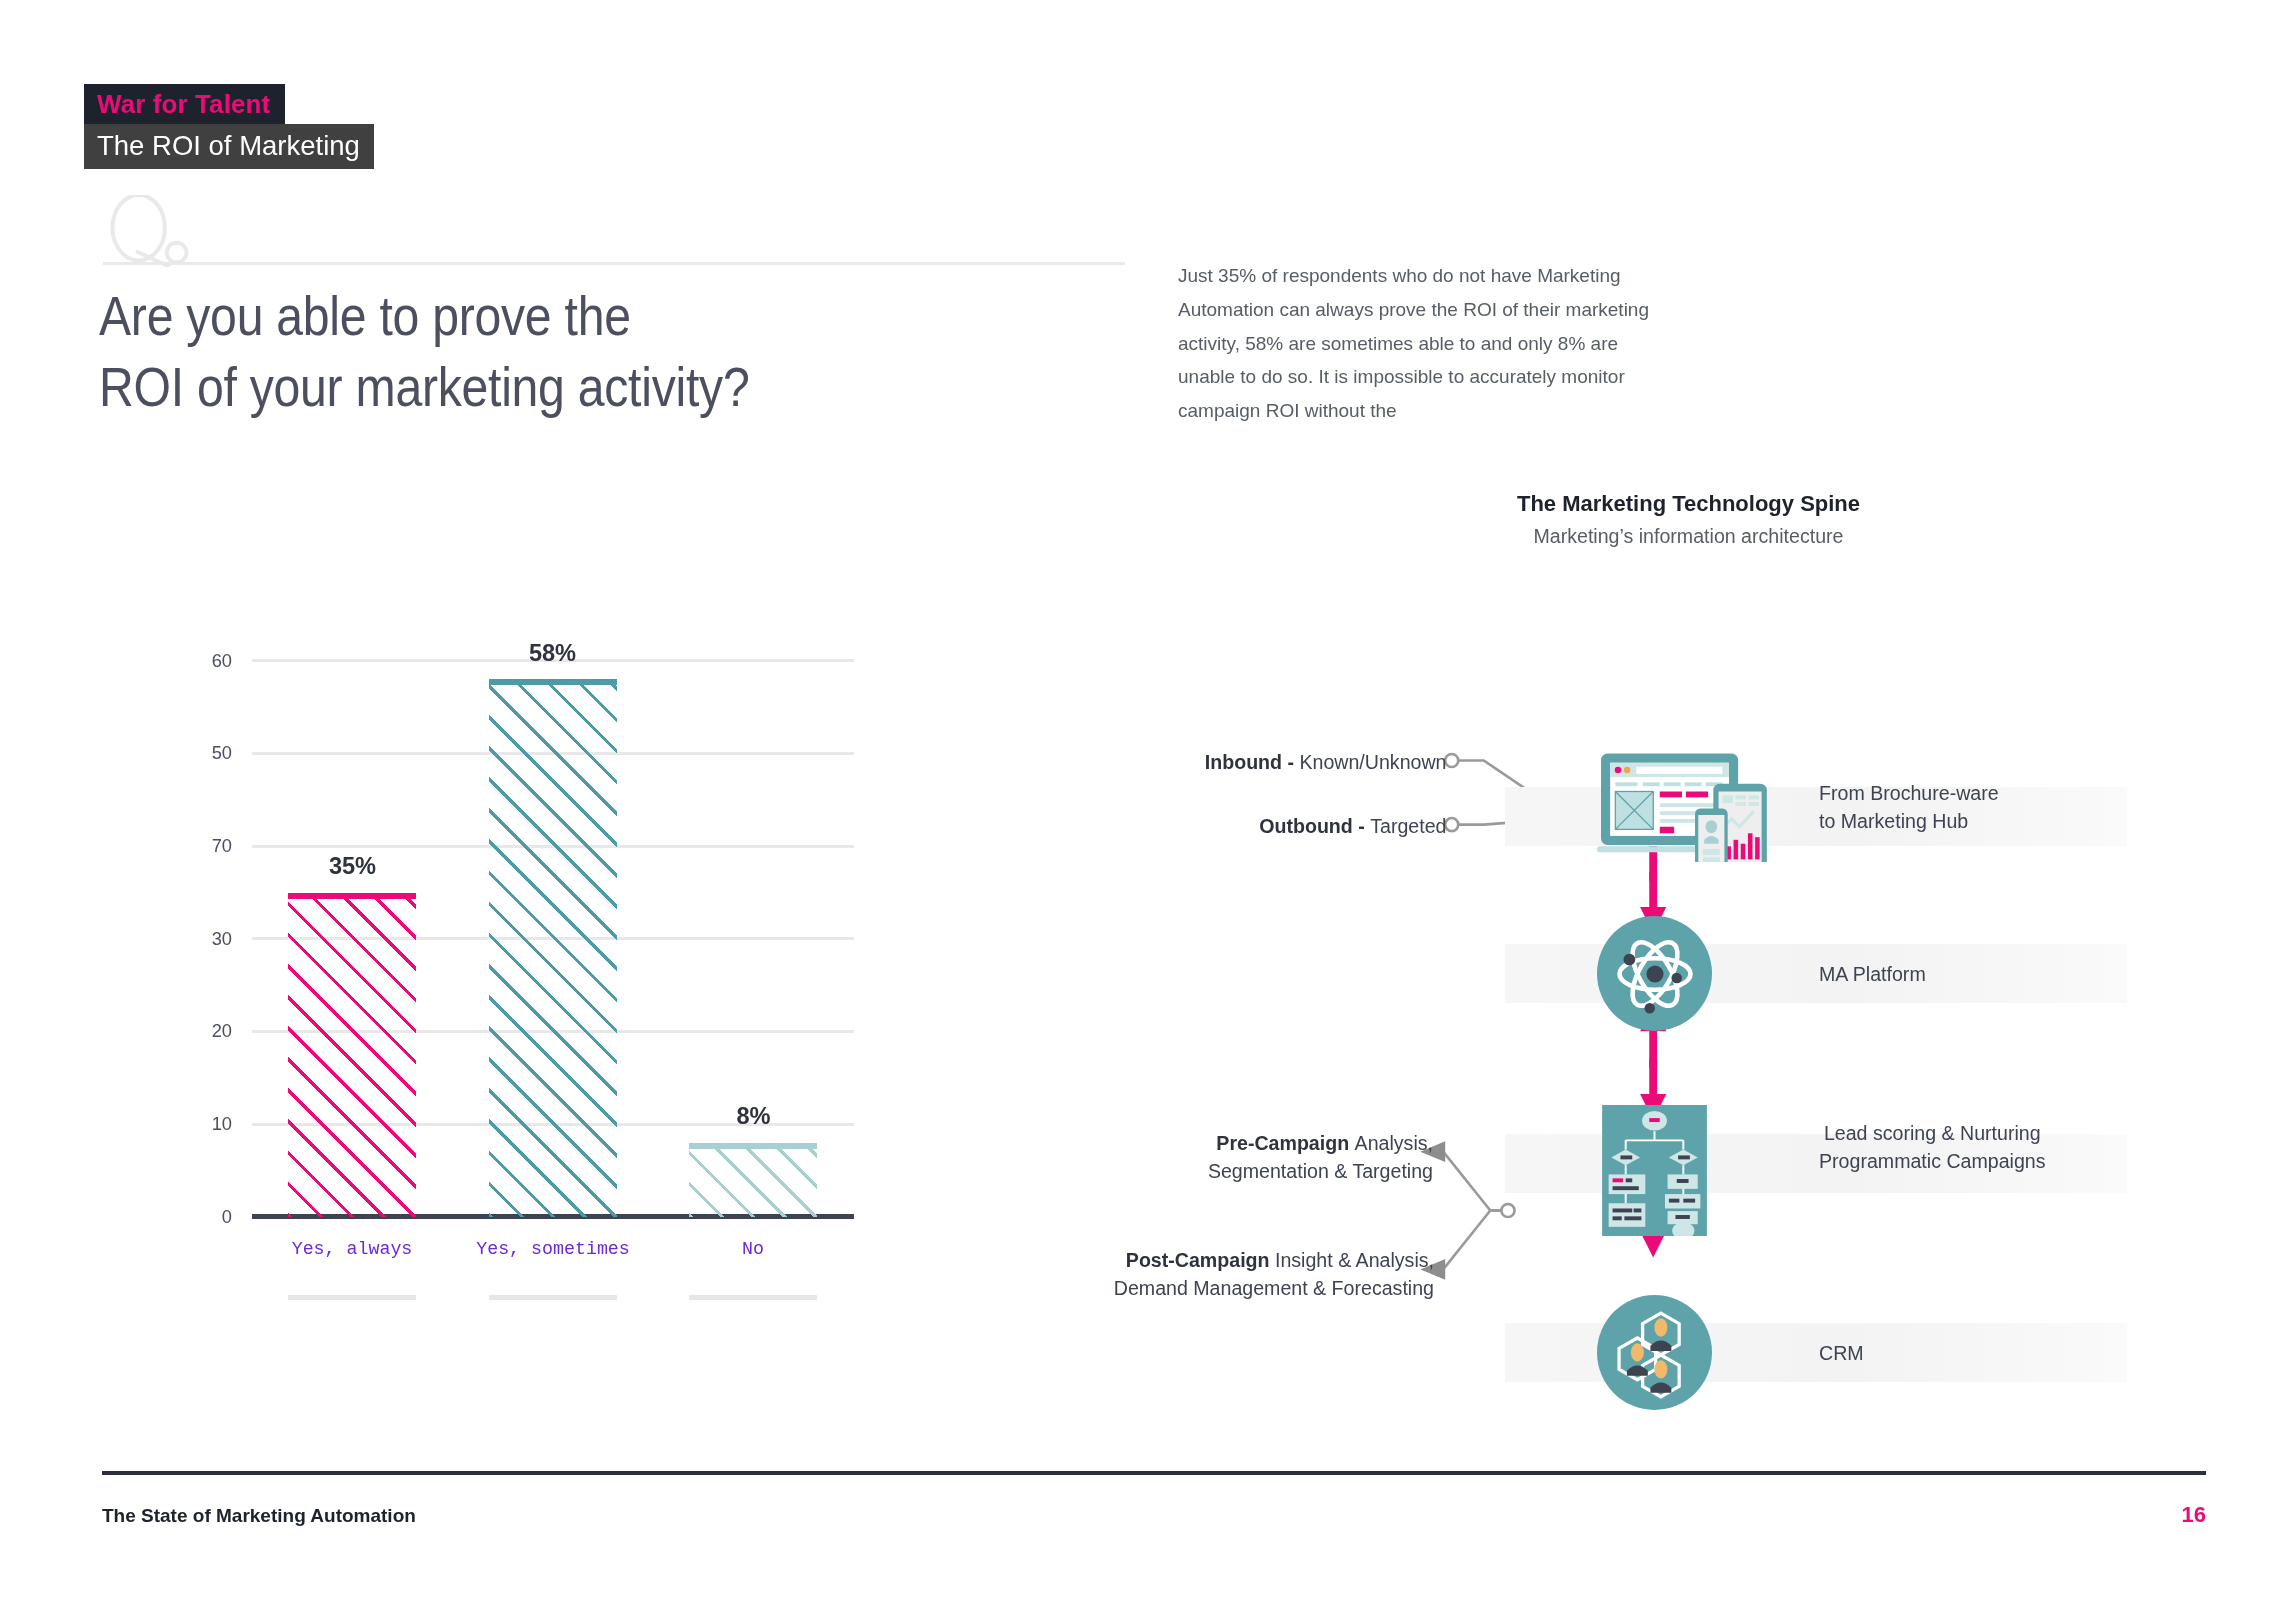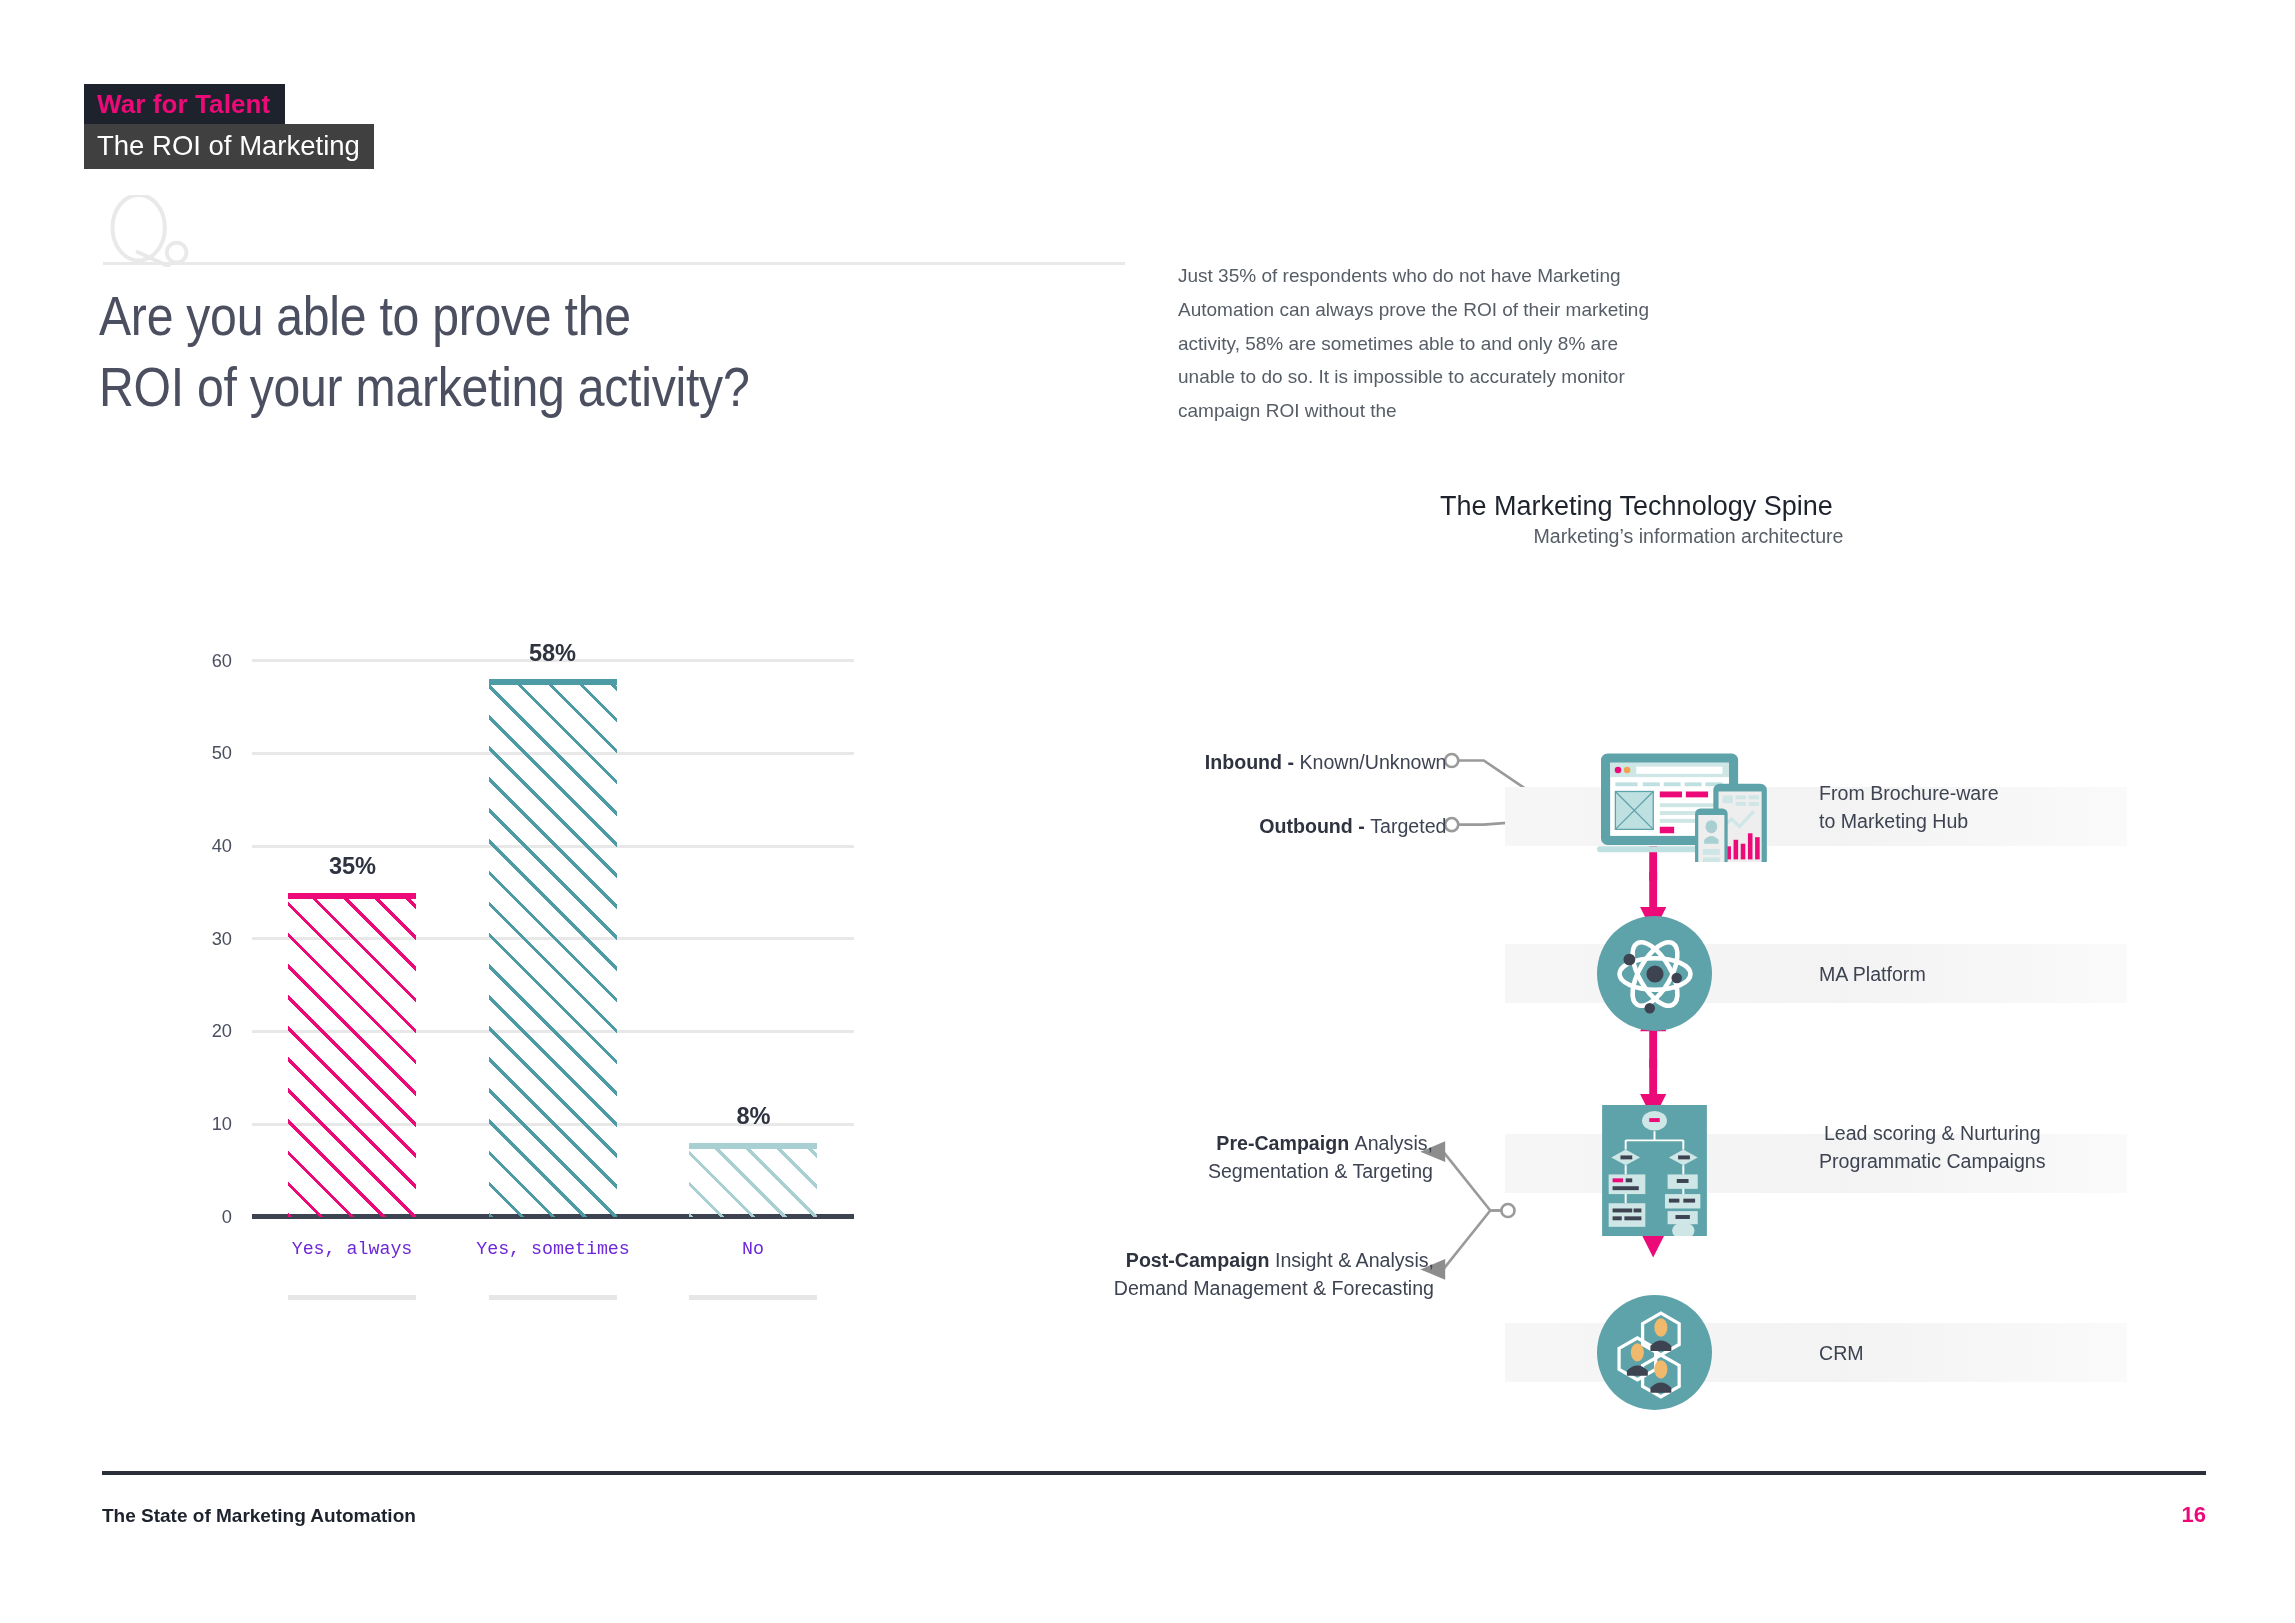--- a/index.html
+++ b/index.html
@@ -62,22 +62,22 @@
     position:absolute;text-align:center;font-size:23.6px;font-weight:700;color:#2f3340;
   }
   .cat-label{
     position:absolute;text-align:center;font-size:18.3px;color:#6d28d9;font-weight:300;font-family:Liberation Mono, monospace;
   }
   .cat-underline{position:absolute;height:5.2px;background:#e6e6e6;}
 
   
   .spine{position:absolute;left:1165px;top:491px;width:1047px;height:955px;}
   .spine-title{
-    position:absolute;left:275px;top:0;width:497px;text-align:left;
-    font-size:27px;font-weight:400;color:#1d222c;
+    position:absolute;left:275px;top:0;width:497px;text-align:center;
+    font-size:22px;font-weight:700;color:#1d222c;
   }
   .spine-sub{
     position:absolute;left:275px;top:34px;width:497px;text-align:center;
     font-size:19.6px;font-weight:300;color:#565d66;
   }
   .band{
     position:absolute;left:340px;width:622px;height:59px;
     background:linear-gradient(90deg,#f6f6f6 0%,#f3f3f3 55%,#fafafa 100%);
   }
   .row-label{
@@ -135,21 +135,21 @@
   <div class="chart" id="chart">
       <div class="axis-base" style="top: 560px;"></div>
       <div class="ytick" style="top: 563px;">0</div>
       <div class="grid-line" style="top: 469px;"></div>
       <div class="ytick" style="top: 470px;">10</div>
       <div class="grid-line" style="top: 376px;"></div>
       <div class="ytick" style="top: 377px;">20</div>
       <div class="grid-line" style="top: 283px;"></div>
       <div class="ytick" style="top: 285px;">30</div>
       <div class="grid-line" style="top: 191px;"></div>
-      <div class="ytick" style="top: 192px;">40</div>
+      <div class="ytick" style="top: 192px;">70</div>
       <div class="grid-line" style="top: 98px;"></div>
       <div class="ytick" style="top: 99px;">50</div>
       <div class="grid-line" style="top: 5.2px;"></div>
       <div class="ytick" style="top: 6.5px;">60</div>
       <div class="bar" style="left: 190px; width: 128px; height: 324px; bottom: 65px;">
         <div class="cap" style="background: rgb(236, 10, 120);"></div>
         <div class="fill" style="background: repeating-linear-gradient(45deg, rgb(236, 10, 120) 0px, rgb(236, 10, 120) 3.3px, rgba(0, 0, 0, 0) 3.3px, rgba(0, 0, 0, 0) 22px);"></div>
       </div>
       <div class="bar-label" style="left: 164px; width: 181px; top: 199px;">35%</div>
       <div class="cat-label" style="left: 143px; width: 222px; top: 585px;">Yes, always</div>

